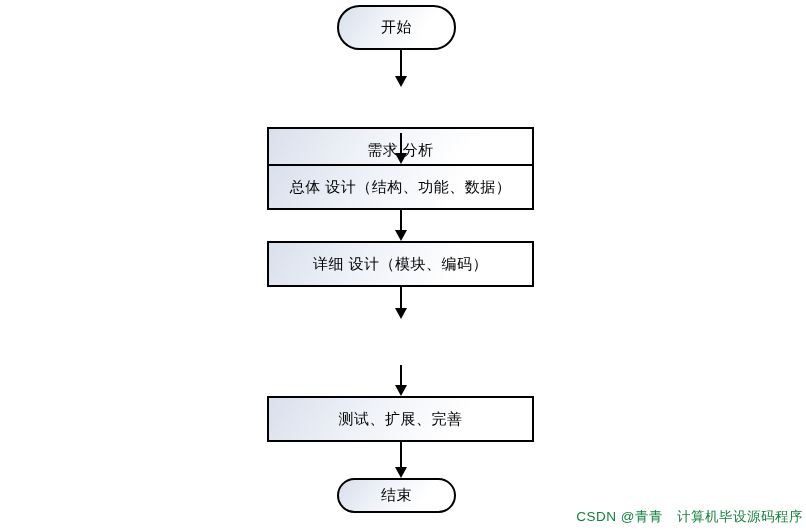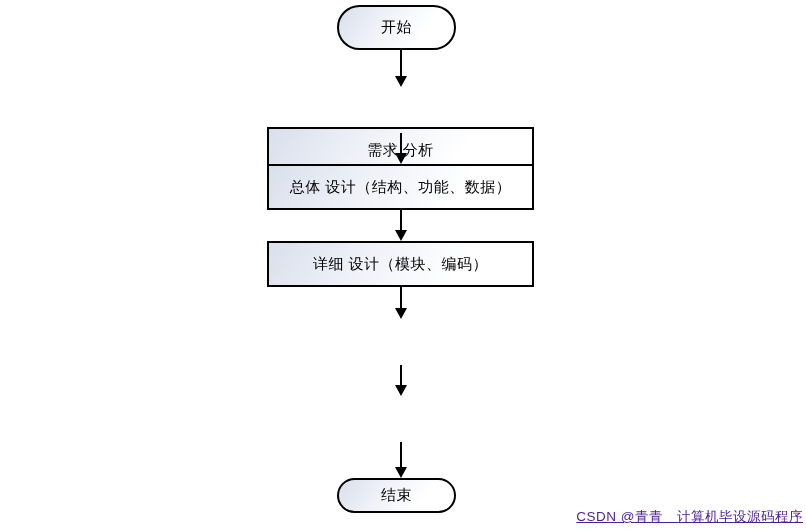--- a/index.html
+++ b/index.html
@@ -58,24 +58,23 @@
     border-left: 6px solid transparent;
     border-right: 6px solid transparent;
     border-top: 11px solid #000000;
   }
 
   .watermark {
     position: absolute;
     right: 3px;
     bottom: 5px;
     font-size: 13.5px;
-    color: #4c1d95;
+    color: #15803d;
     white-space: pre;
     letter-spacing: 0.5px;
-    text-decoration: underline;
   }
 </style>
 </head>
 <body>
 
 <div class="canvas">
 
   <div class="node terminal" style="top:5px;">
     <span>开始</span>
   </div>
@@ -111,20 +110,23 @@
     <div class="shaft" style="height:21px;"></div>
     <div class="head"></div>
   </div>
 
 
   <div class="arrow" style="top:365px;">
     <div class="shaft" style="height:20px;"></div>
     <div class="head"></div>
   </div>
 
+  <div class="node process" style="top:396px;">
+    <span>测试、扩展、完善</span>
+  </div>
 
   <div class="arrow" style="top:442px;">
     <div class="shaft" style="height:25px;"></div>
     <div class="head"></div>
   </div>
 
   <div class="node terminal" style="top:478px; height:35px;">
     <span>结束</span>
   </div>
 

